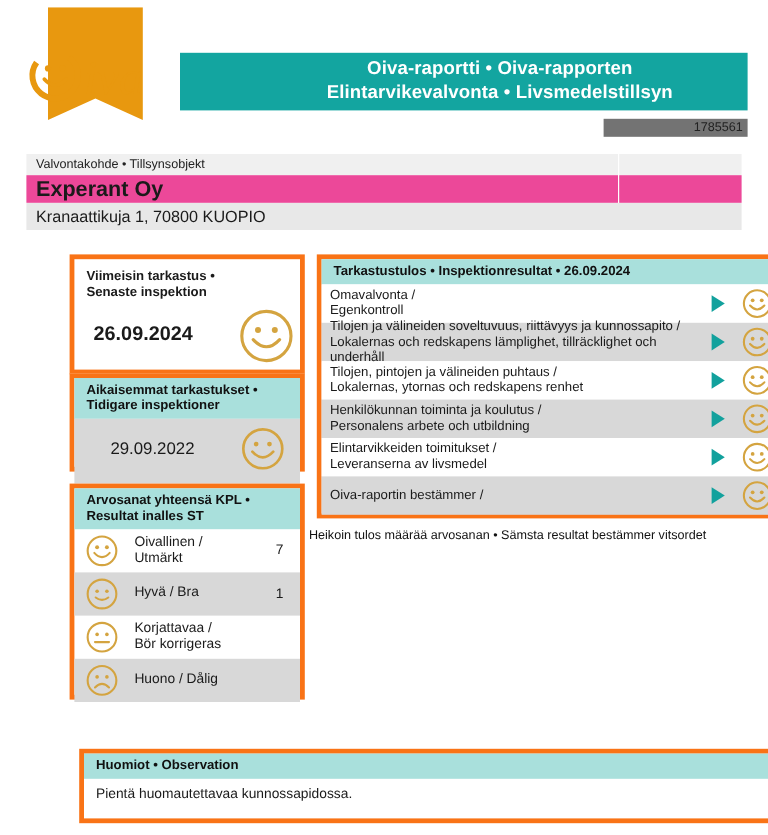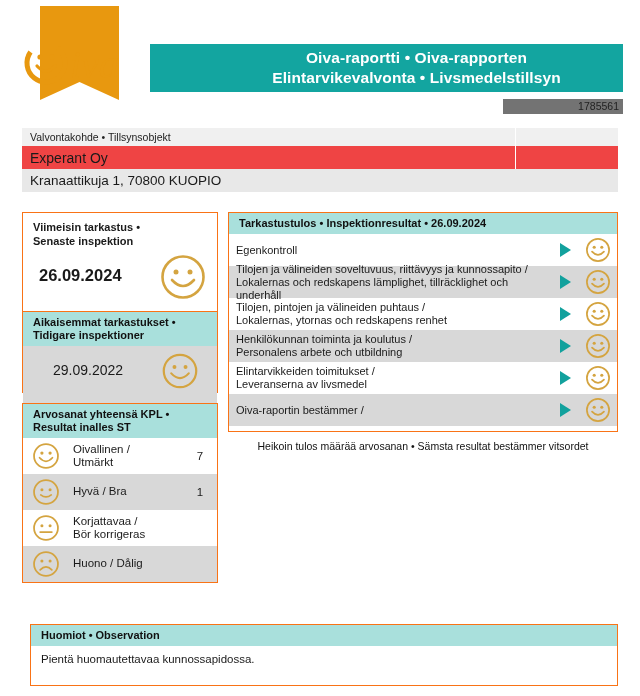--- a/index.html
+++ b/index.html
@@ -85,41 +85,42 @@
   }
   .tt-row { position: relative; }
   .tt-label-row {
     height: 18px;
     background: #f0f0f0;
     font-size: 10.5px;
     color: #222;
   }
   .tt-name-row {
     height: 23px;
-    background: #ef4444;
-    font-size: 14px;
-    font-weight: normal;
+    background: #ec4899;
+    font-size: 18px;
+    font-weight: bold;
   }
   .tt-addr-row {
     height: 23px;
     background: #e8e8e8;
     font-size: 13.5px;
   }
   .tt-cell-main { padding-left: 8px !important; }
   .tt-cell-side {
     width: 102px;
     border-left: 1px solid #ffffff;
   }
 
   
   .panel {
     position: absolute;
-    border: 1px solid #f97316;
+    border: 4px solid #f97316;
     box-sizing: border-box;
     background: #ffffff;
+    margin-left: 36px;
   }
   .panel-head {
     background: #a9e0dc;
     font-size: 11px;
     font-weight: bold;
     color: #111;
     line-height: 13px;
     padding: 4px 0 4px 10px;
     box-sizing: border-box;
   }
@@ -397,20 +398,21 @@
     </div>
     <div class="grade-count"></div>
   </div>
 </div>
 
 <div class="panel" id="results-panel">
   <div class="panel-head">Tarkastustulos • Inspektionresultat • 26.09.2024</div>
 
   <div class="result-row">
     <div class="result-text">
+      <div>Omavalvonta /</div>
       <div>Egenkontroll</div>
     </div>
     <div class="result-arrow">
       <svg width="16" height="16" viewBox="0 0 16 16">
           <path d="M3 1 L14 8 L3 15 Z" fill="#12a19d"></path>
         </svg>
     </div>
     <div class="result-face">
       <svg width="26" height="26" viewBox="0 0 48 48">
         <circle cx="24" cy="24" r="20.5" fill="none" stroke="#d4a440" stroke-width="3.2"></circle>

